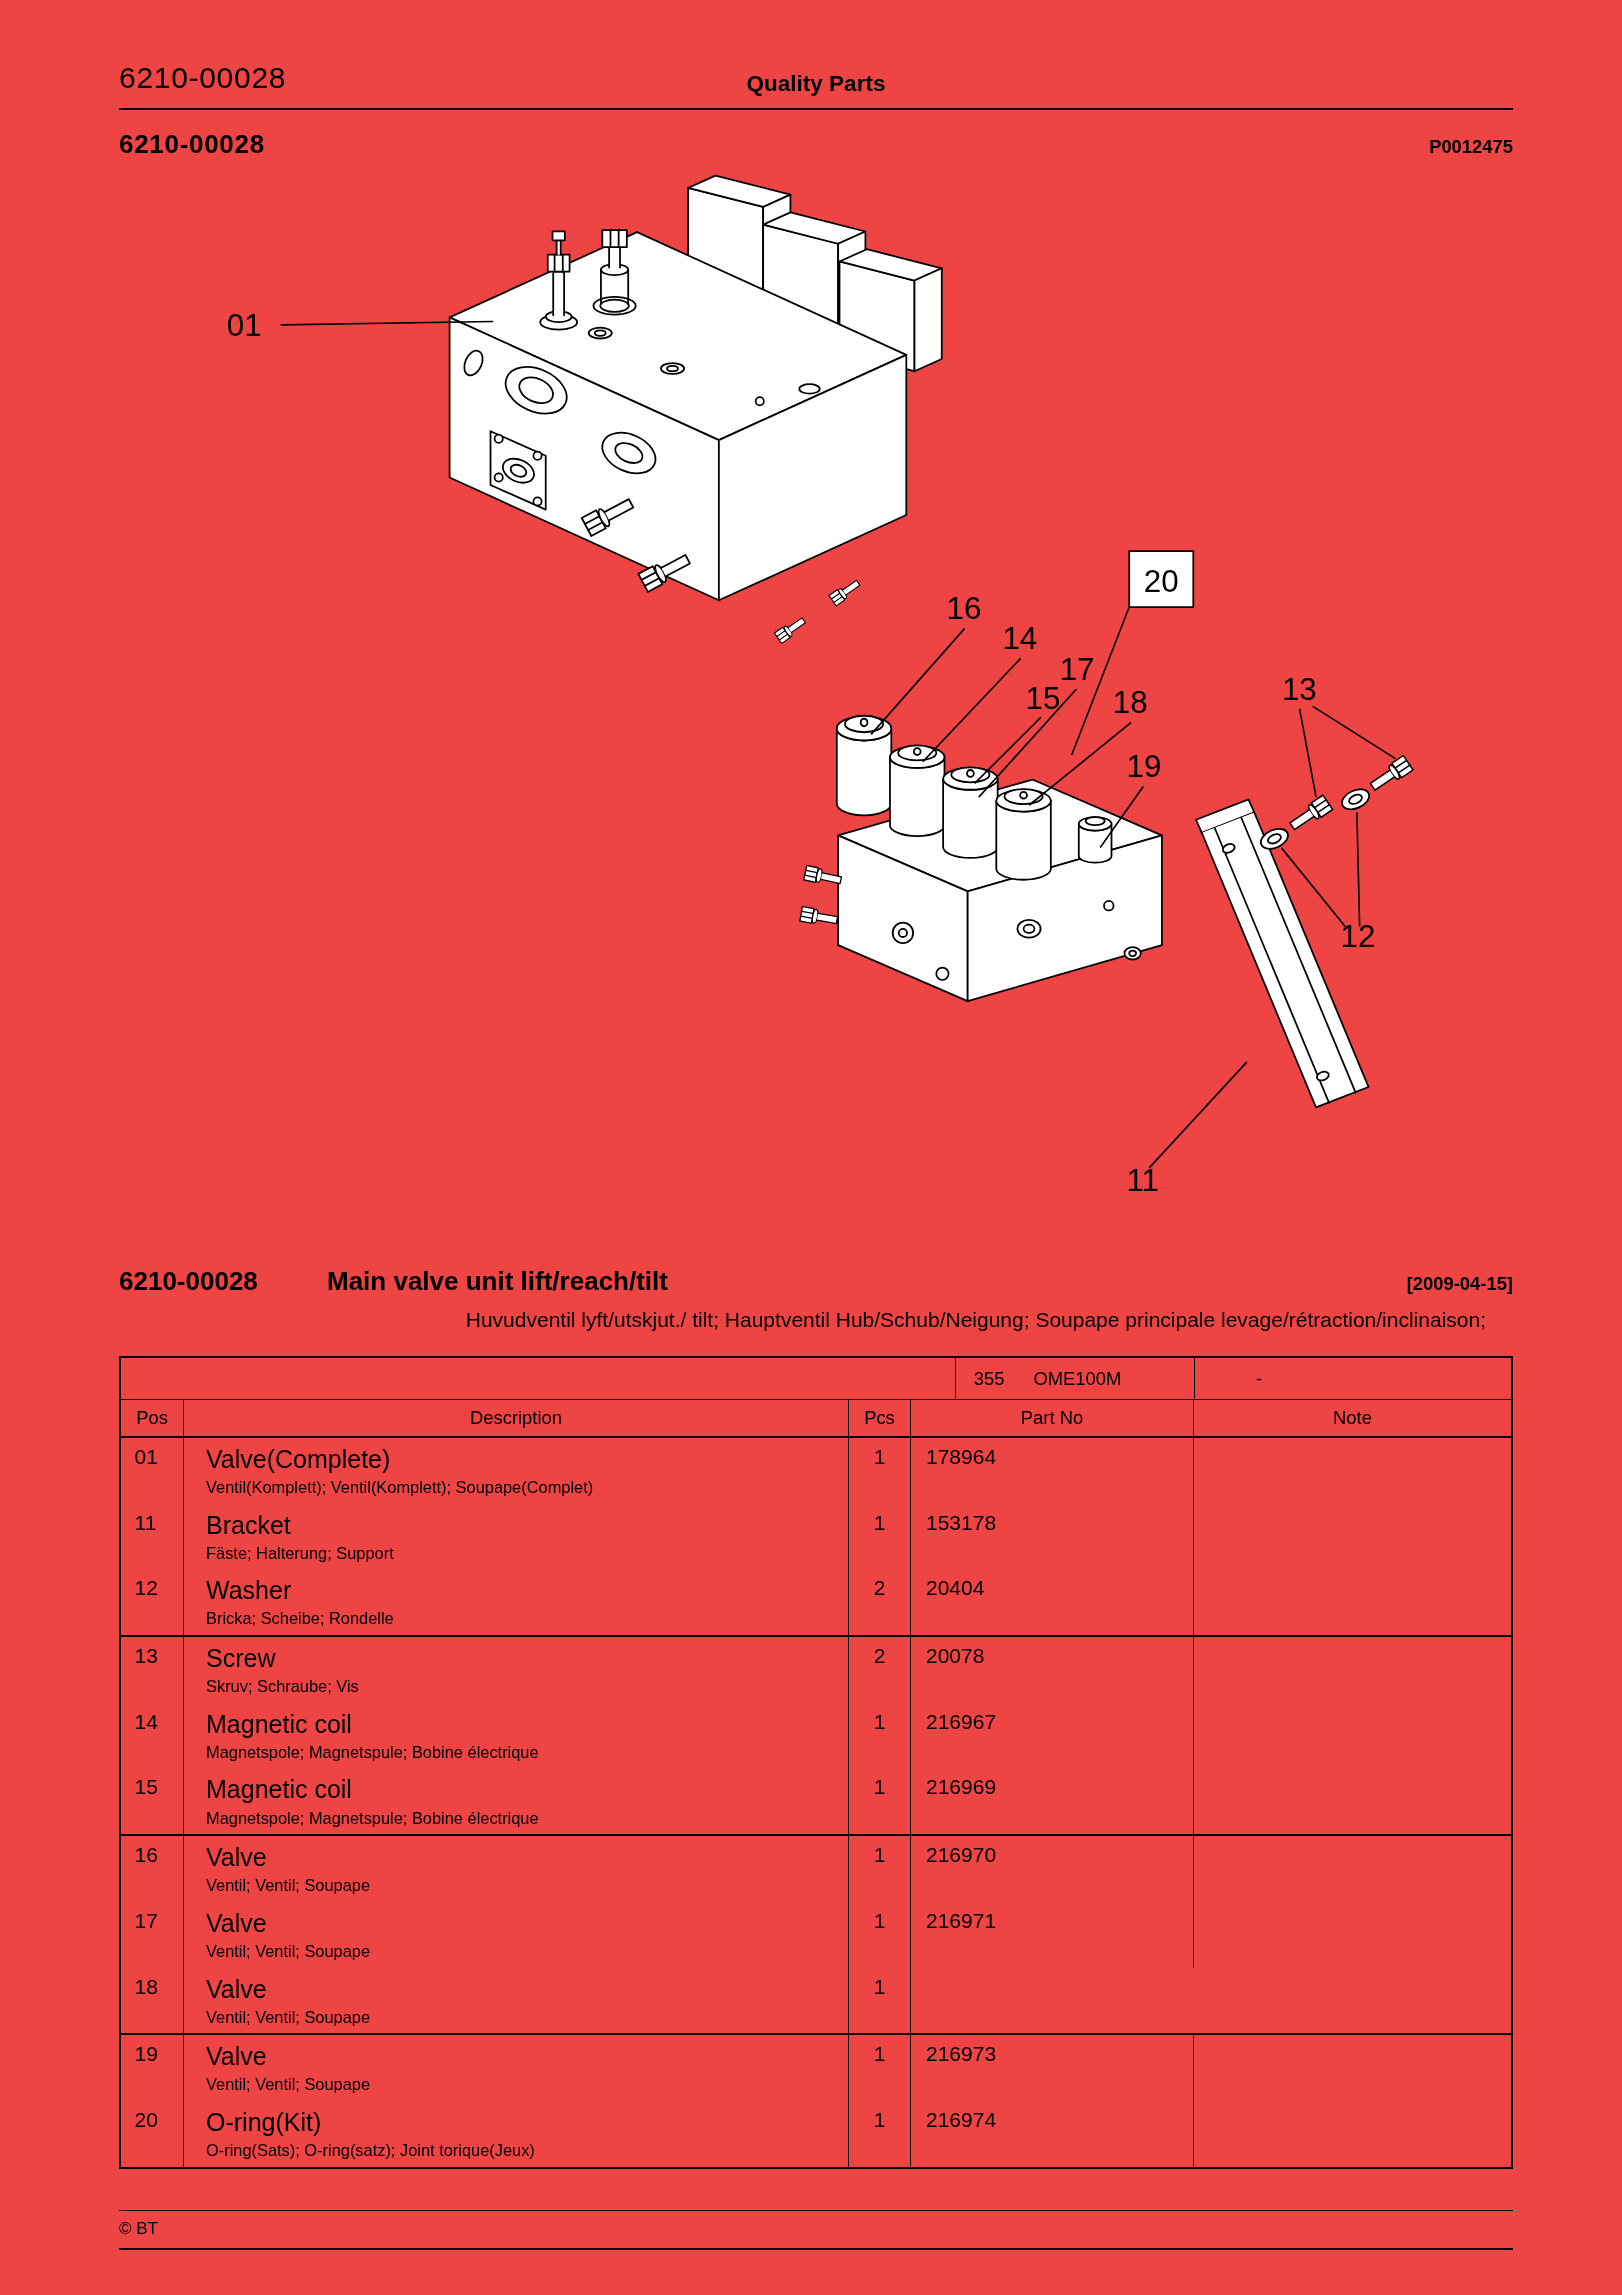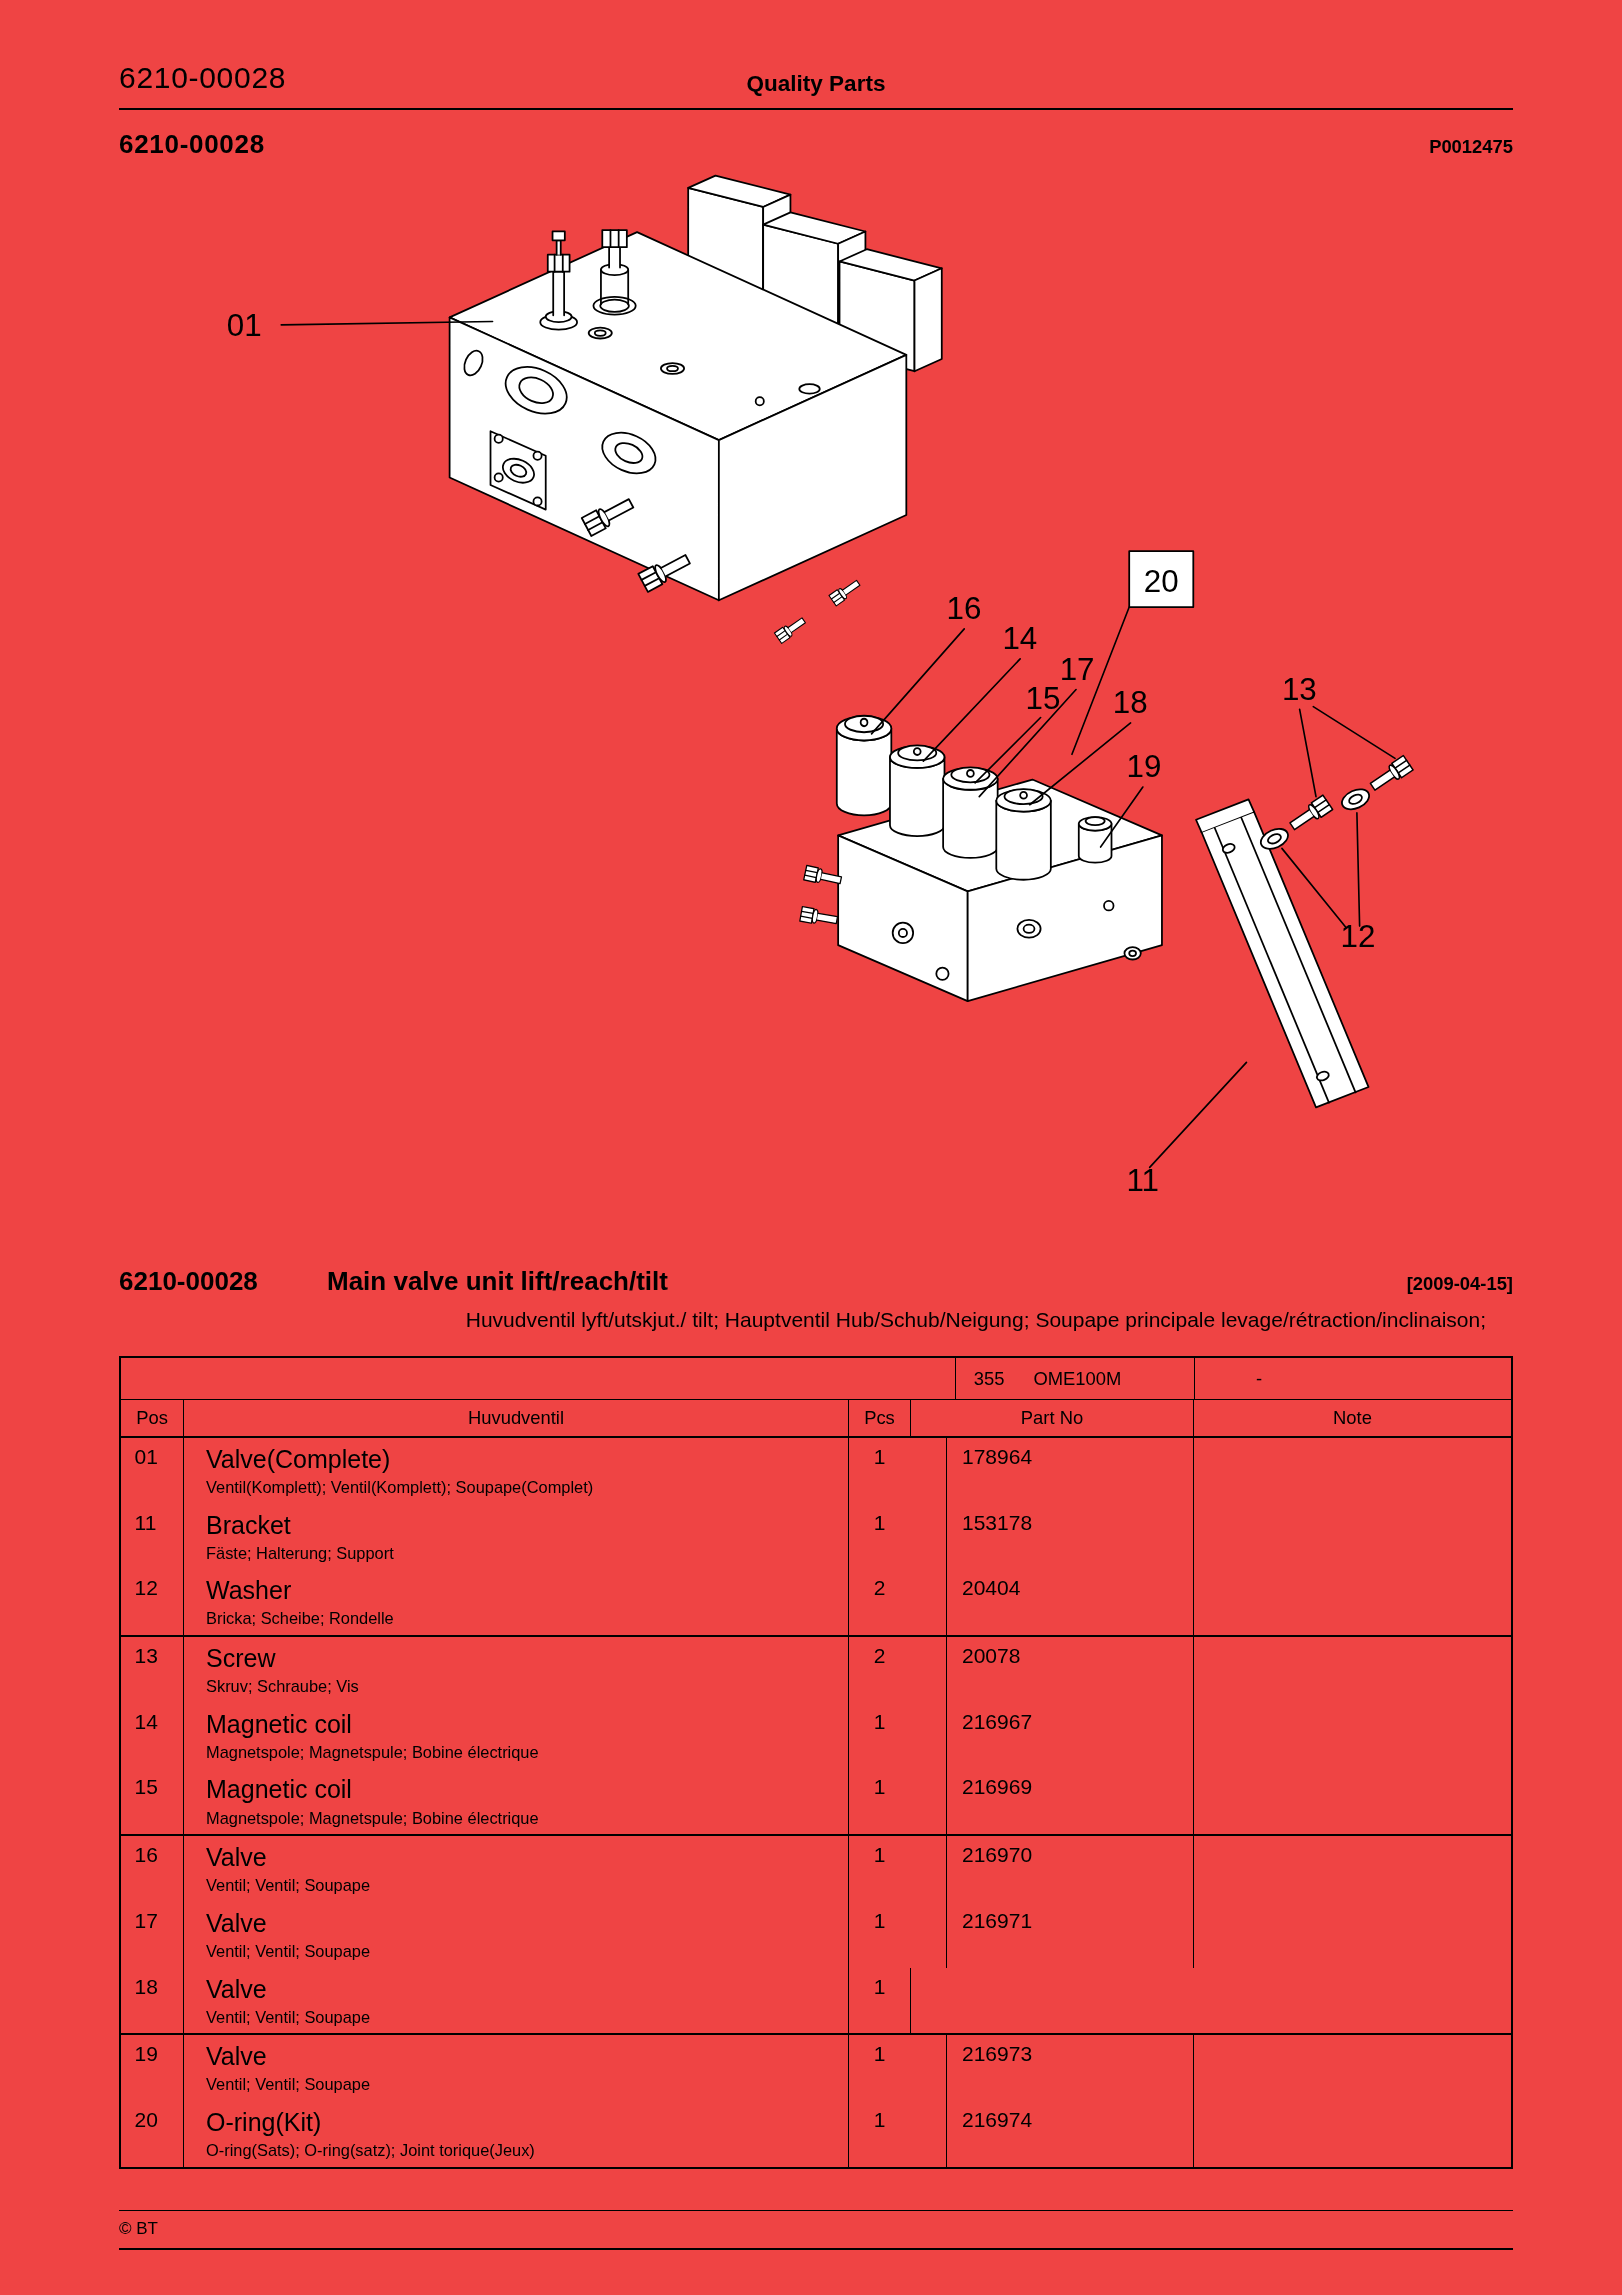--- a/index.html
+++ b/index.html
@@ -41,21 +41,21 @@
   .hcell:first-child { border-left:none; }
   .trow { display:grid; grid-template-columns:62px 665px 62px 283px 1fr; min-height:61px; }
   .trow.group-end { border-bottom:2px solid #000; }
   .trow .c { border-left:1.4px solid #000; padding-top:6.8px; }
   .trow .c:first-child { border-left:none; }
   .cpos { font-size:21px; padding-left:13.6px; }
   .cdesc { padding-left:22px; padding-right:13.6px; }
   .d1 { font-size:25px; }
   .d2 { font-size:16.4px; margin-top:4.1px; padding-bottom:6.8px; }
   .cpcs { font-size:21px; text-align:center; }
-  .cpart { font-size:21px; padding-left:15px;margin-left:36px; }
+  .cpart { font-size:21px; padding-left:15px; }
 
   
   .frule1 { border-top:1.4px solid #000; margin-top:41px; }
   .fcopy { text-align:left; font-size:17px; padding:8.2px 0 9.5px; }
   .frule2 { border-top:2px solid #000; }
 </style>
 </head>
 <body>
 
 <div class="page">
@@ -270,21 +270,21 @@
       <div class="mcell m1"></div>
       <div class="mcell m2">
         <span>355</span>
         <span>OME100M</span>
       </div>
       <div class="mcell m3">-</div>
     </div>
 
     <div class="head-row">
       <div class="hcell">Pos</div>
-      <div class="hcell">Huvudventil</div>
+      <div class="hcell">Description</div>
       <div class="hcell">Pcs</div>
       <div class="hcell">Part No</div>
       <div class="hcell">Note</div>
     </div>
 
     <div class="trow">
       <div class="c cpos">01</div>
       <div class="c cdesc">
         <div class="d1">Valve(Complete)</div>
         <div class="d2">Ventil(Komplett); Ventil(Komplett); Soupape(Complet)</div>

